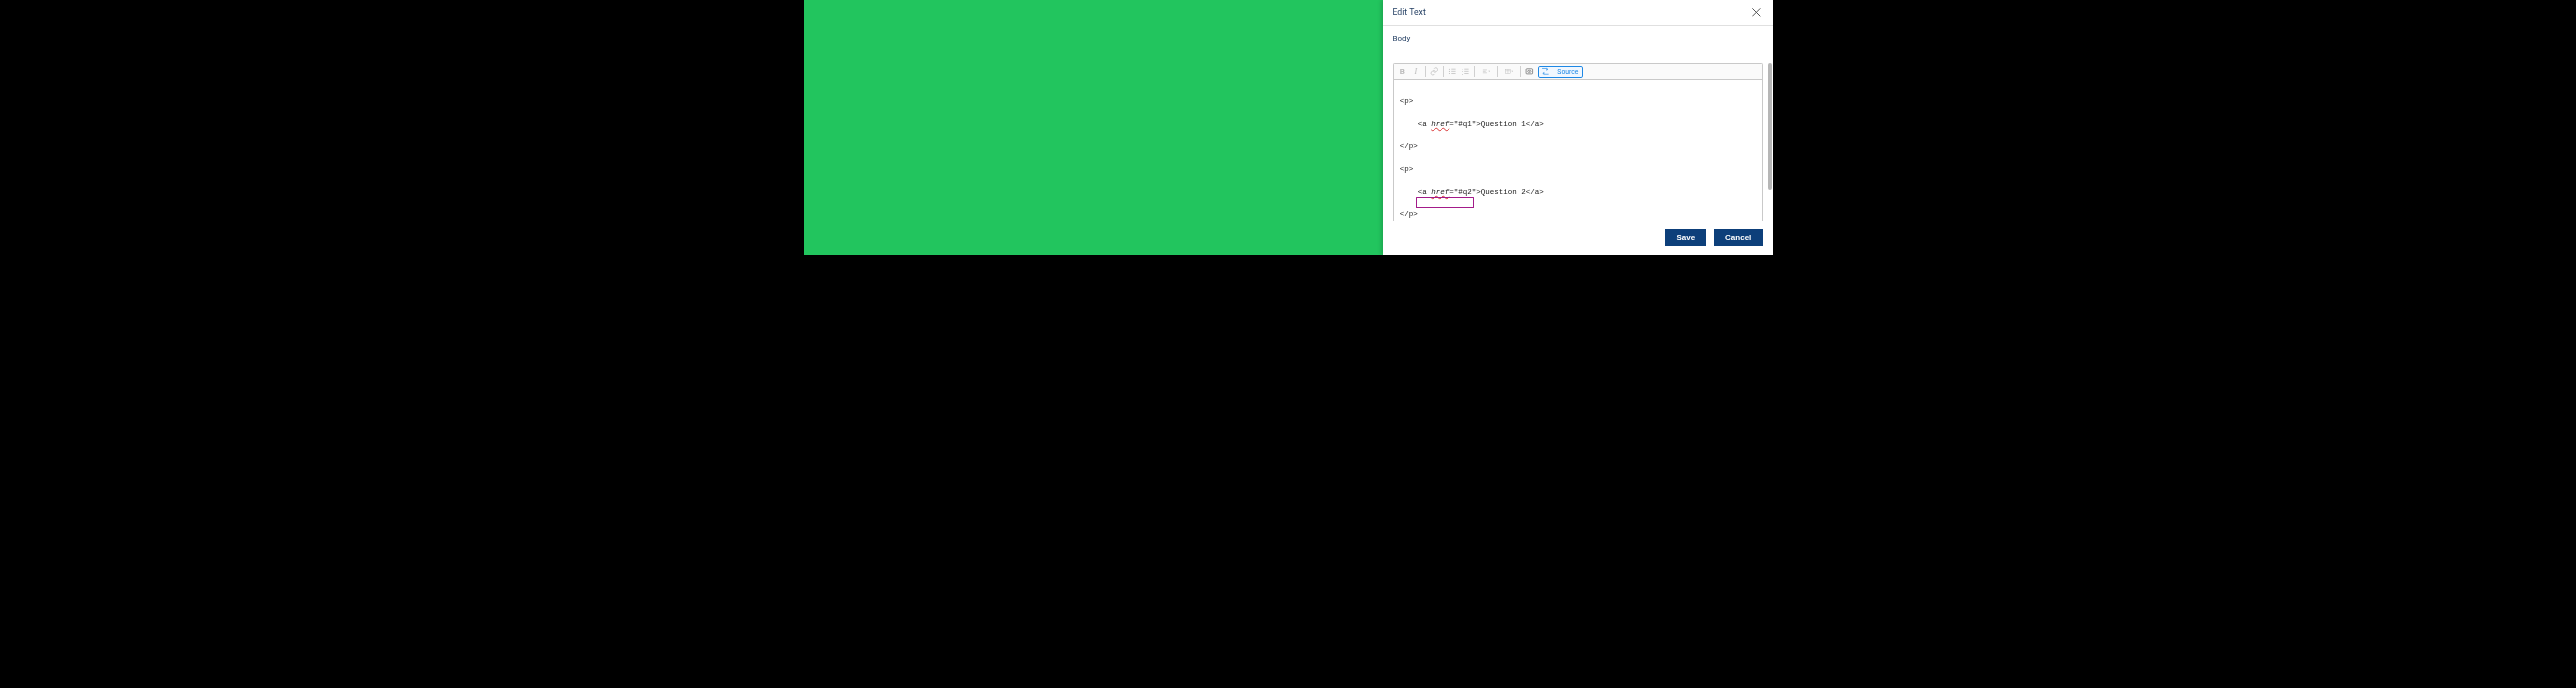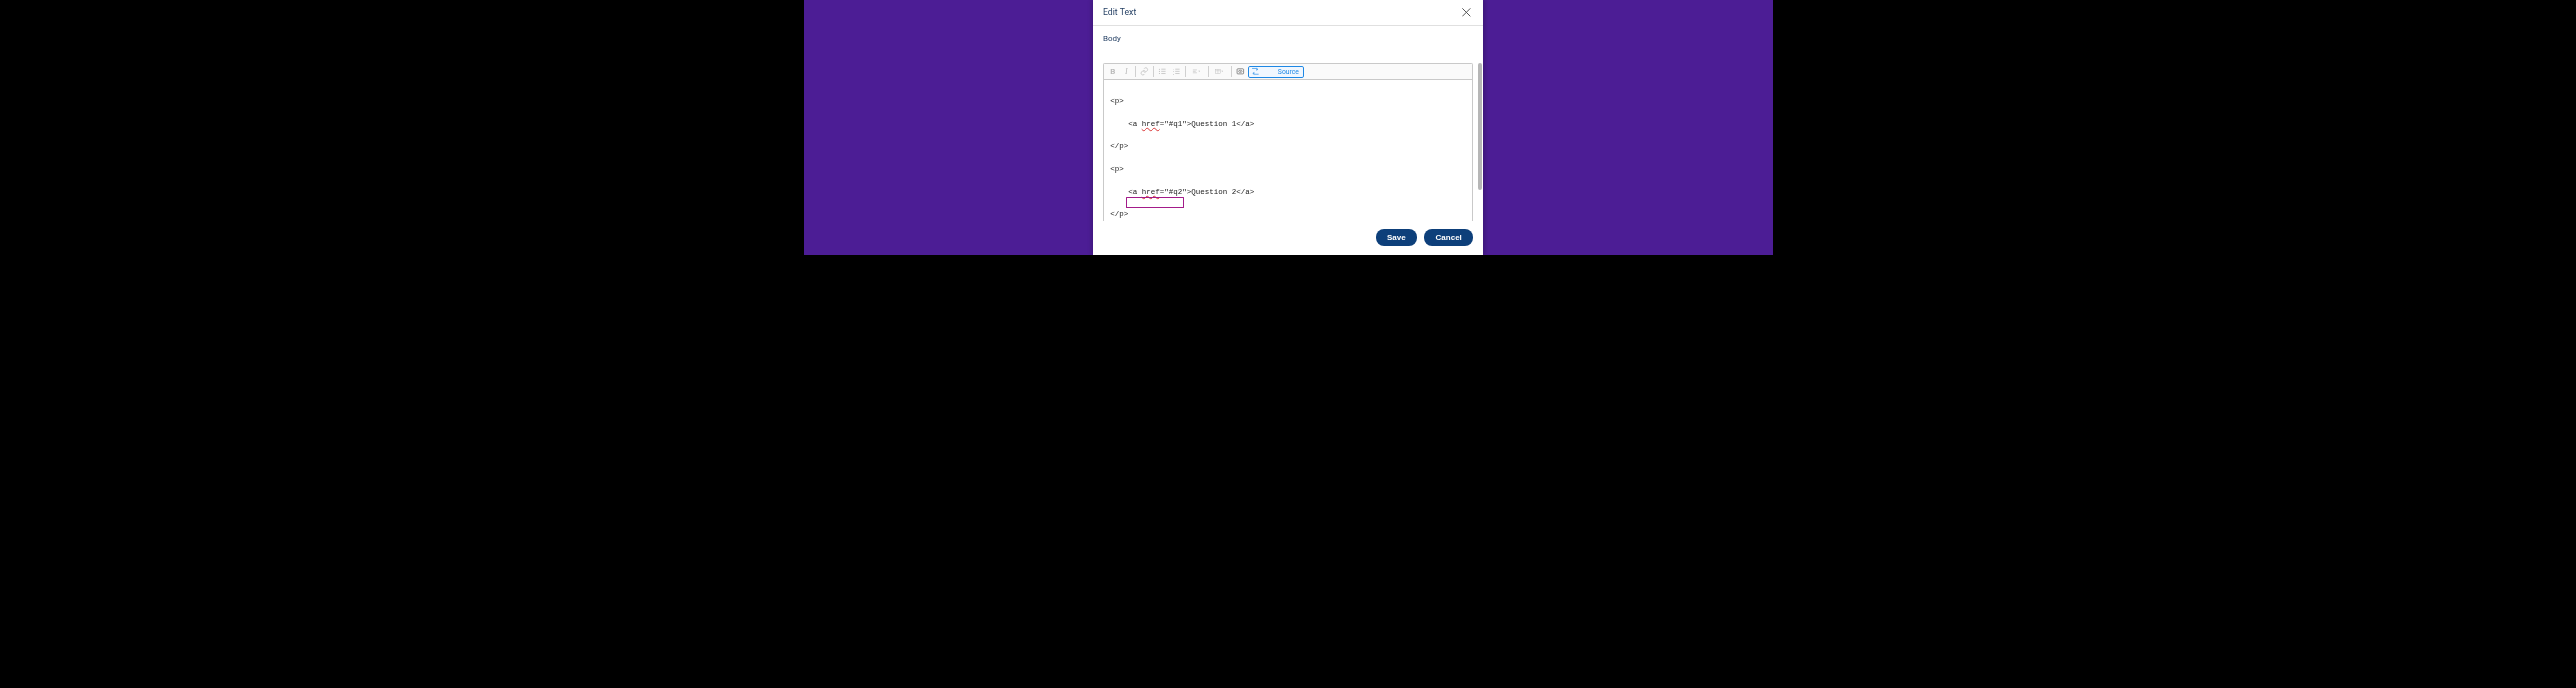--- a/index.html
+++ b/index.html
@@ -7,24 +7,24 @@
   body {
     font-family: -apple-system, BlinkMacSystemFont, "Segoe UI", Roboto, Helvetica, Arial, sans-serif;
     background: #000;
     display: flex;
     align-items: flex-start;
     justify-content: center;
   }
   .stage {
     width: 969px;
     height: 255px;
-    background: #4c1d95;
-    position: relative;
-    display: flex;
-    justify-content: center;
+    background: #22c55e;
+    position: relative;
+    display: flex;
+    justify-content: flex-end;
   }
   .modal-wrap {
     background: #fff;
     width: 390px;
     height: 100%;
     position: relative;
     box-shadow: -2.5px 0 3.7px rgba(0,0,0,0.15), 2.5px 0 3.7px rgba(0,0,0,0.15);
     display: flex;
     flex-direction: column;
     overflow: hidden;
@@ -98,21 +98,21 @@
     cursor: pointer;
     border-radius: 1.2px;
     font-size: 8px;
   }
   .tbtn svg { width: 8.7px; height: 8.7px; }
   .tbtn.wide { width: 18.6px; }
   .tbtn.disabled { color: #bbb; }
   .source-btn {
     display: flex;
     align-items: center;
-    gap: 18px;
+    gap: 8px;
     border: 0.6px solid #1e88e5;
     border-radius: 1.9px;
     padding: 0.6px 3.7px 0.6px 1.9px;
     color: #1e88e5;
     font-size: 6.8px;
     cursor: pointer;
     background: #f0f7ff;
     height: 11.8px;
   }
   .source-btn svg { width: 8.7px; height: 8.7px; }
@@ -126,39 +126,40 @@
     color: #222;
     white-space: pre;
     overflow: hidden;
     position: relative;
   }
   .editor-content .line { display: block; white-space: pre; }
   .squiggle {
     text-decoration: underline wavy #d93737;
     text-decoration-thickness: 0.6px;
     text-underline-offset: 0.6px;
+    font-style: italic;
   }
   .highlight-box {
     border: 1.6px solid #a31b8a;
     position: absolute;
     pointer-events: none;
     border-radius: 0.6px;
   }
 
   .modal-footer {
     padding: 7.5px 10px 8.7px 10px;
     display: flex;
     justify-content: flex-end;
     gap: 7.5px;
   }
   .btn {
     background: #0d3f7a;
     color: #fff;
     border: none;
-    border-radius: 8px;
+    border-radius: 0;
     padding: 4.3px 11.2px;
     font-size: 8px;
     font-weight: 600;
     cursor: pointer;
   }
 
   .inner-scroll-track {
     position: absolute;
     right: 0.6px;
     top: 37px;

